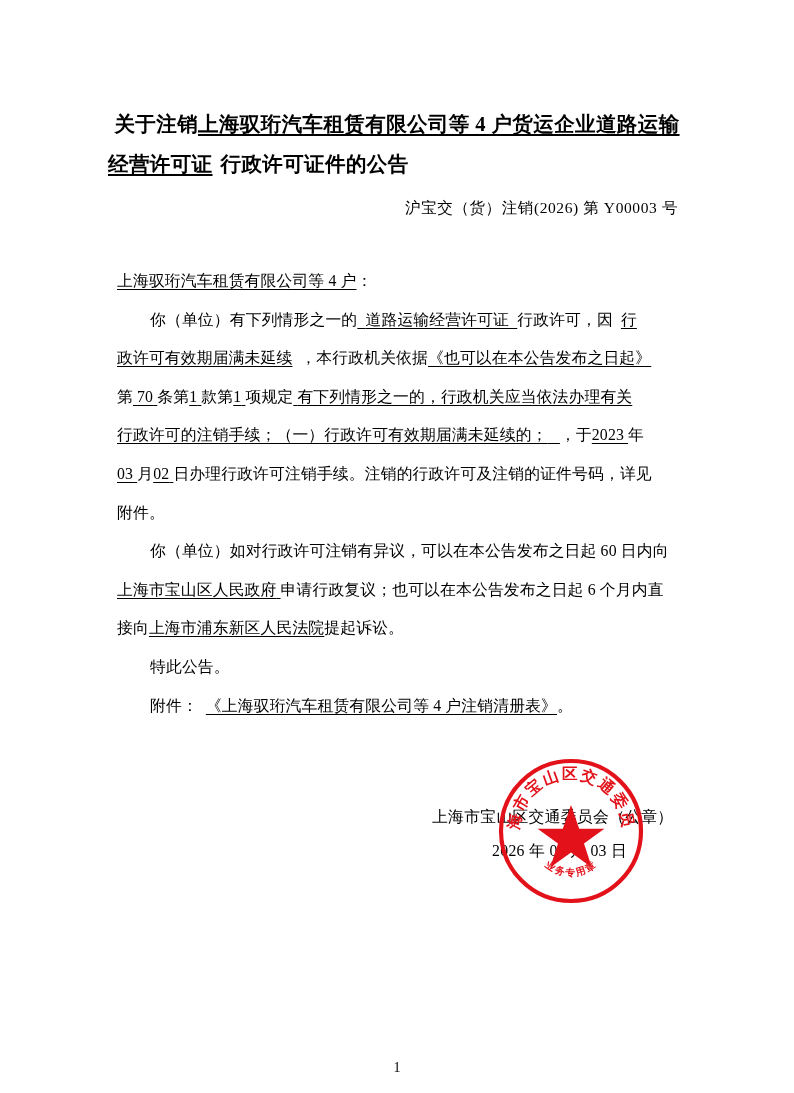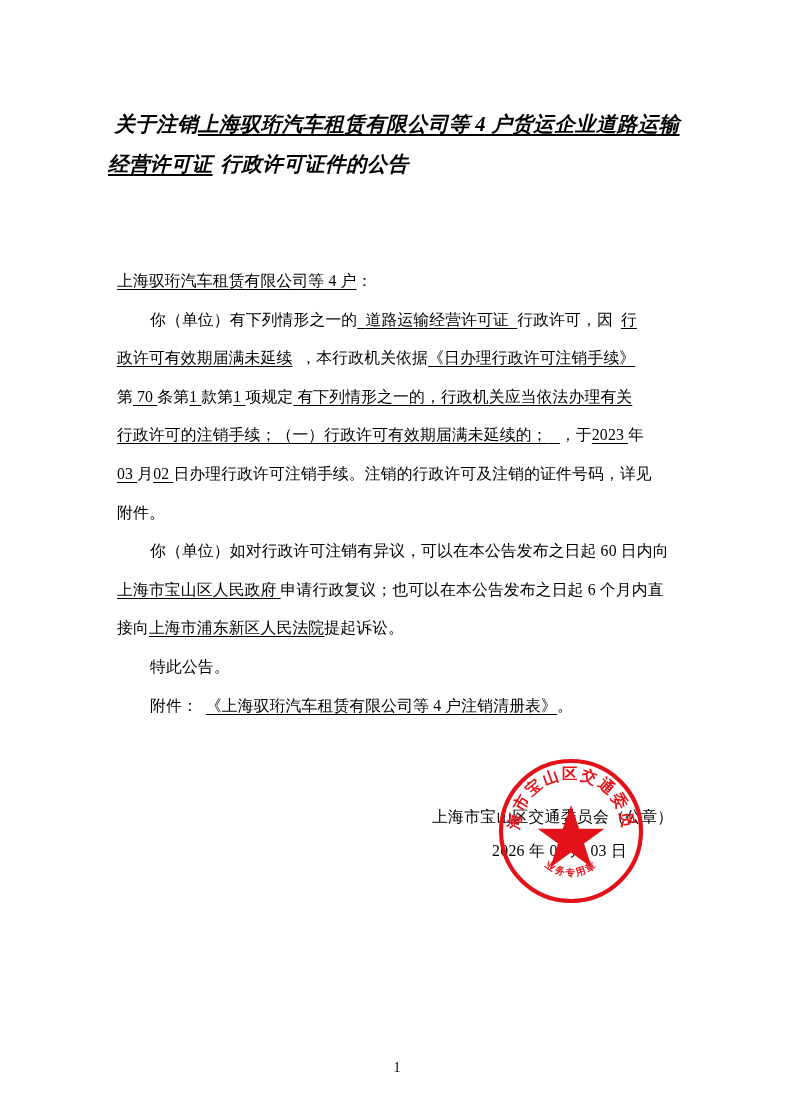--- a/index.html
+++ b/index.html
@@ -27,21 +27,20 @@
     top: 104px;
     width: 578px;
     text-align: center;
   }
   .title-line {
     font-size: 20.5px;
     font-weight: bold;
     line-height: 40px;
     letter-spacing: 0.4px;
     white-space: nowrap;
-    font-style: italic;
   }
   .title-line.second { text-align: left; }
   .u { text-decoration: underline; text-underline-offset: 3px; margin-top: 48px; }
   .u-thick {
     text-decoration: underline;
     text-decoration-thickness: 1.6px;
     text-underline-offset: 3px;
   }
 
   
@@ -109,28 +108,29 @@
 </head>
 <body>
 
 <div class="page">
 
   <div class="title-block">
     <div class="title-line"><span>关于注销</span><span class="u-thick">上海驭珩汽车租赁有限公司等 4 户货运企业道路运输</span></div>
     <div class="title-line second"><span class="u-thick">经营许可证</span><span class="sp"></span><span>行政许可证件的公告</span></div>
   </div>
 
+  <div class="docnum">沪宝交（货）注销(2026)  第  Y00003 号</div>
 
   <div class="body-area">
 
     <div class="bline"><span class="u">上海驭珩汽车租赁有限公司等 4 户</span><span>：</span></div>
 
     <div class="bline indent"><span>你（单位）有下列情形之一的</span><span class="u">&nbsp;&nbsp;<span>道路运输经营许可证</span>&nbsp;&nbsp;</span><span>行政许可，因</span><span class="sp"></span><span class="u">行</span></div>
 
-    <div class="bline"><span class="u">政许可有效期届满未延续</span><span class="sp"></span><span>，本行政机关依据</span><span class="u">《日办理行政许可注销手续》</span></div>
+    <div class="bline"><span class="u">政许可有效期届满未延续</span><span class="sp"></span><span>，本行政机关依据</span><span class="u">《也可以在本公告发布之日起》</span></div>
 
     <div class="bline"><span>第</span><span class="u num">&nbsp;<span>70</span>&nbsp;</span><span>条第</span><span class="u num"><span>1</span>&nbsp;</span><span>款第</span><span class="u num"><span>1</span>&nbsp;</span><span>项规定</span><span class="u">&nbsp;<span>有下列情形之一的，行政机关应当依法办理有关</span></span></div>
 
     <div class="bline"><span class="u"><span>行政许可的注销手续；（一）行政许可有效期届满未延续的；</span>&nbsp;&nbsp;&nbsp;</span><span>，于</span><span class="u num"><span>2023</span>&nbsp;</span><span>年</span></div>
 
     <div class="bline"><span class="u num"><span>03</span>&nbsp;</span><span>月</span><span class="u num"><span>02</span>&nbsp;</span><span>日办理行政许可注销手续。注销的行政许可及注销的证件号码，详见</span></div>
 
     <div class="bline">附件。</div>
 
     <div class="bline indent">你（单位）如对行政许可注销有异议，可以在本公告发布之日起 60 日内向</div>

